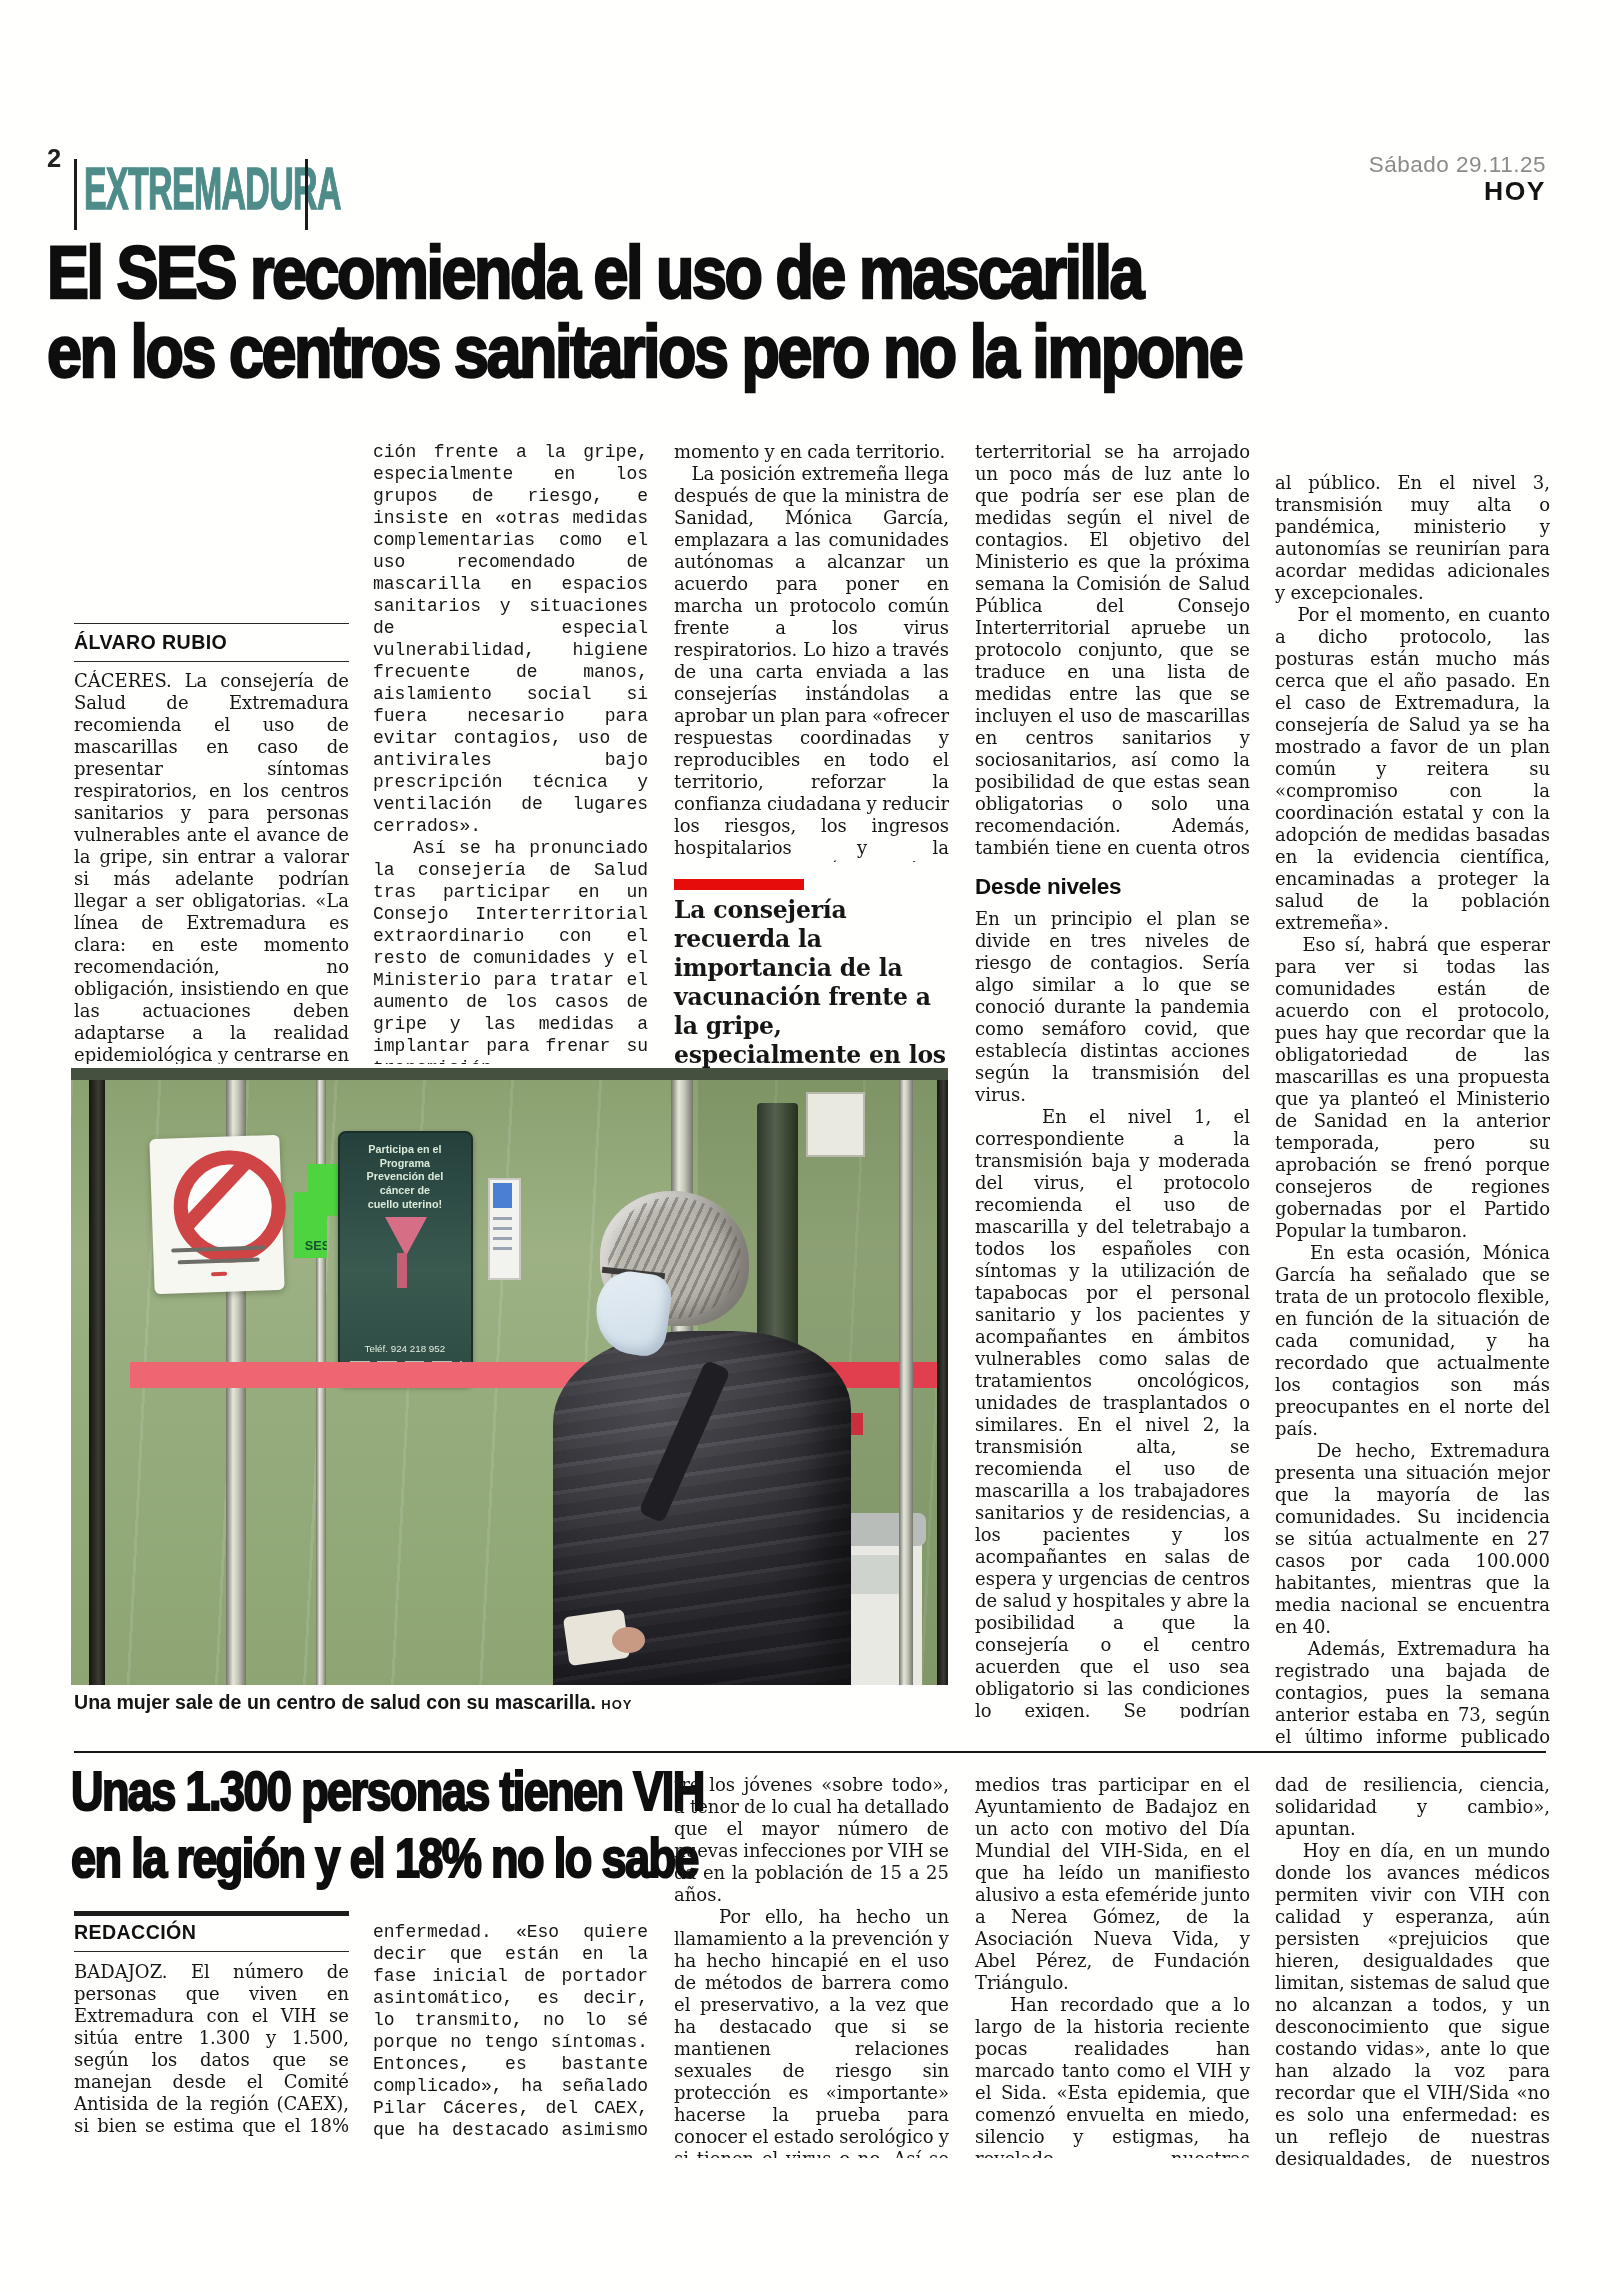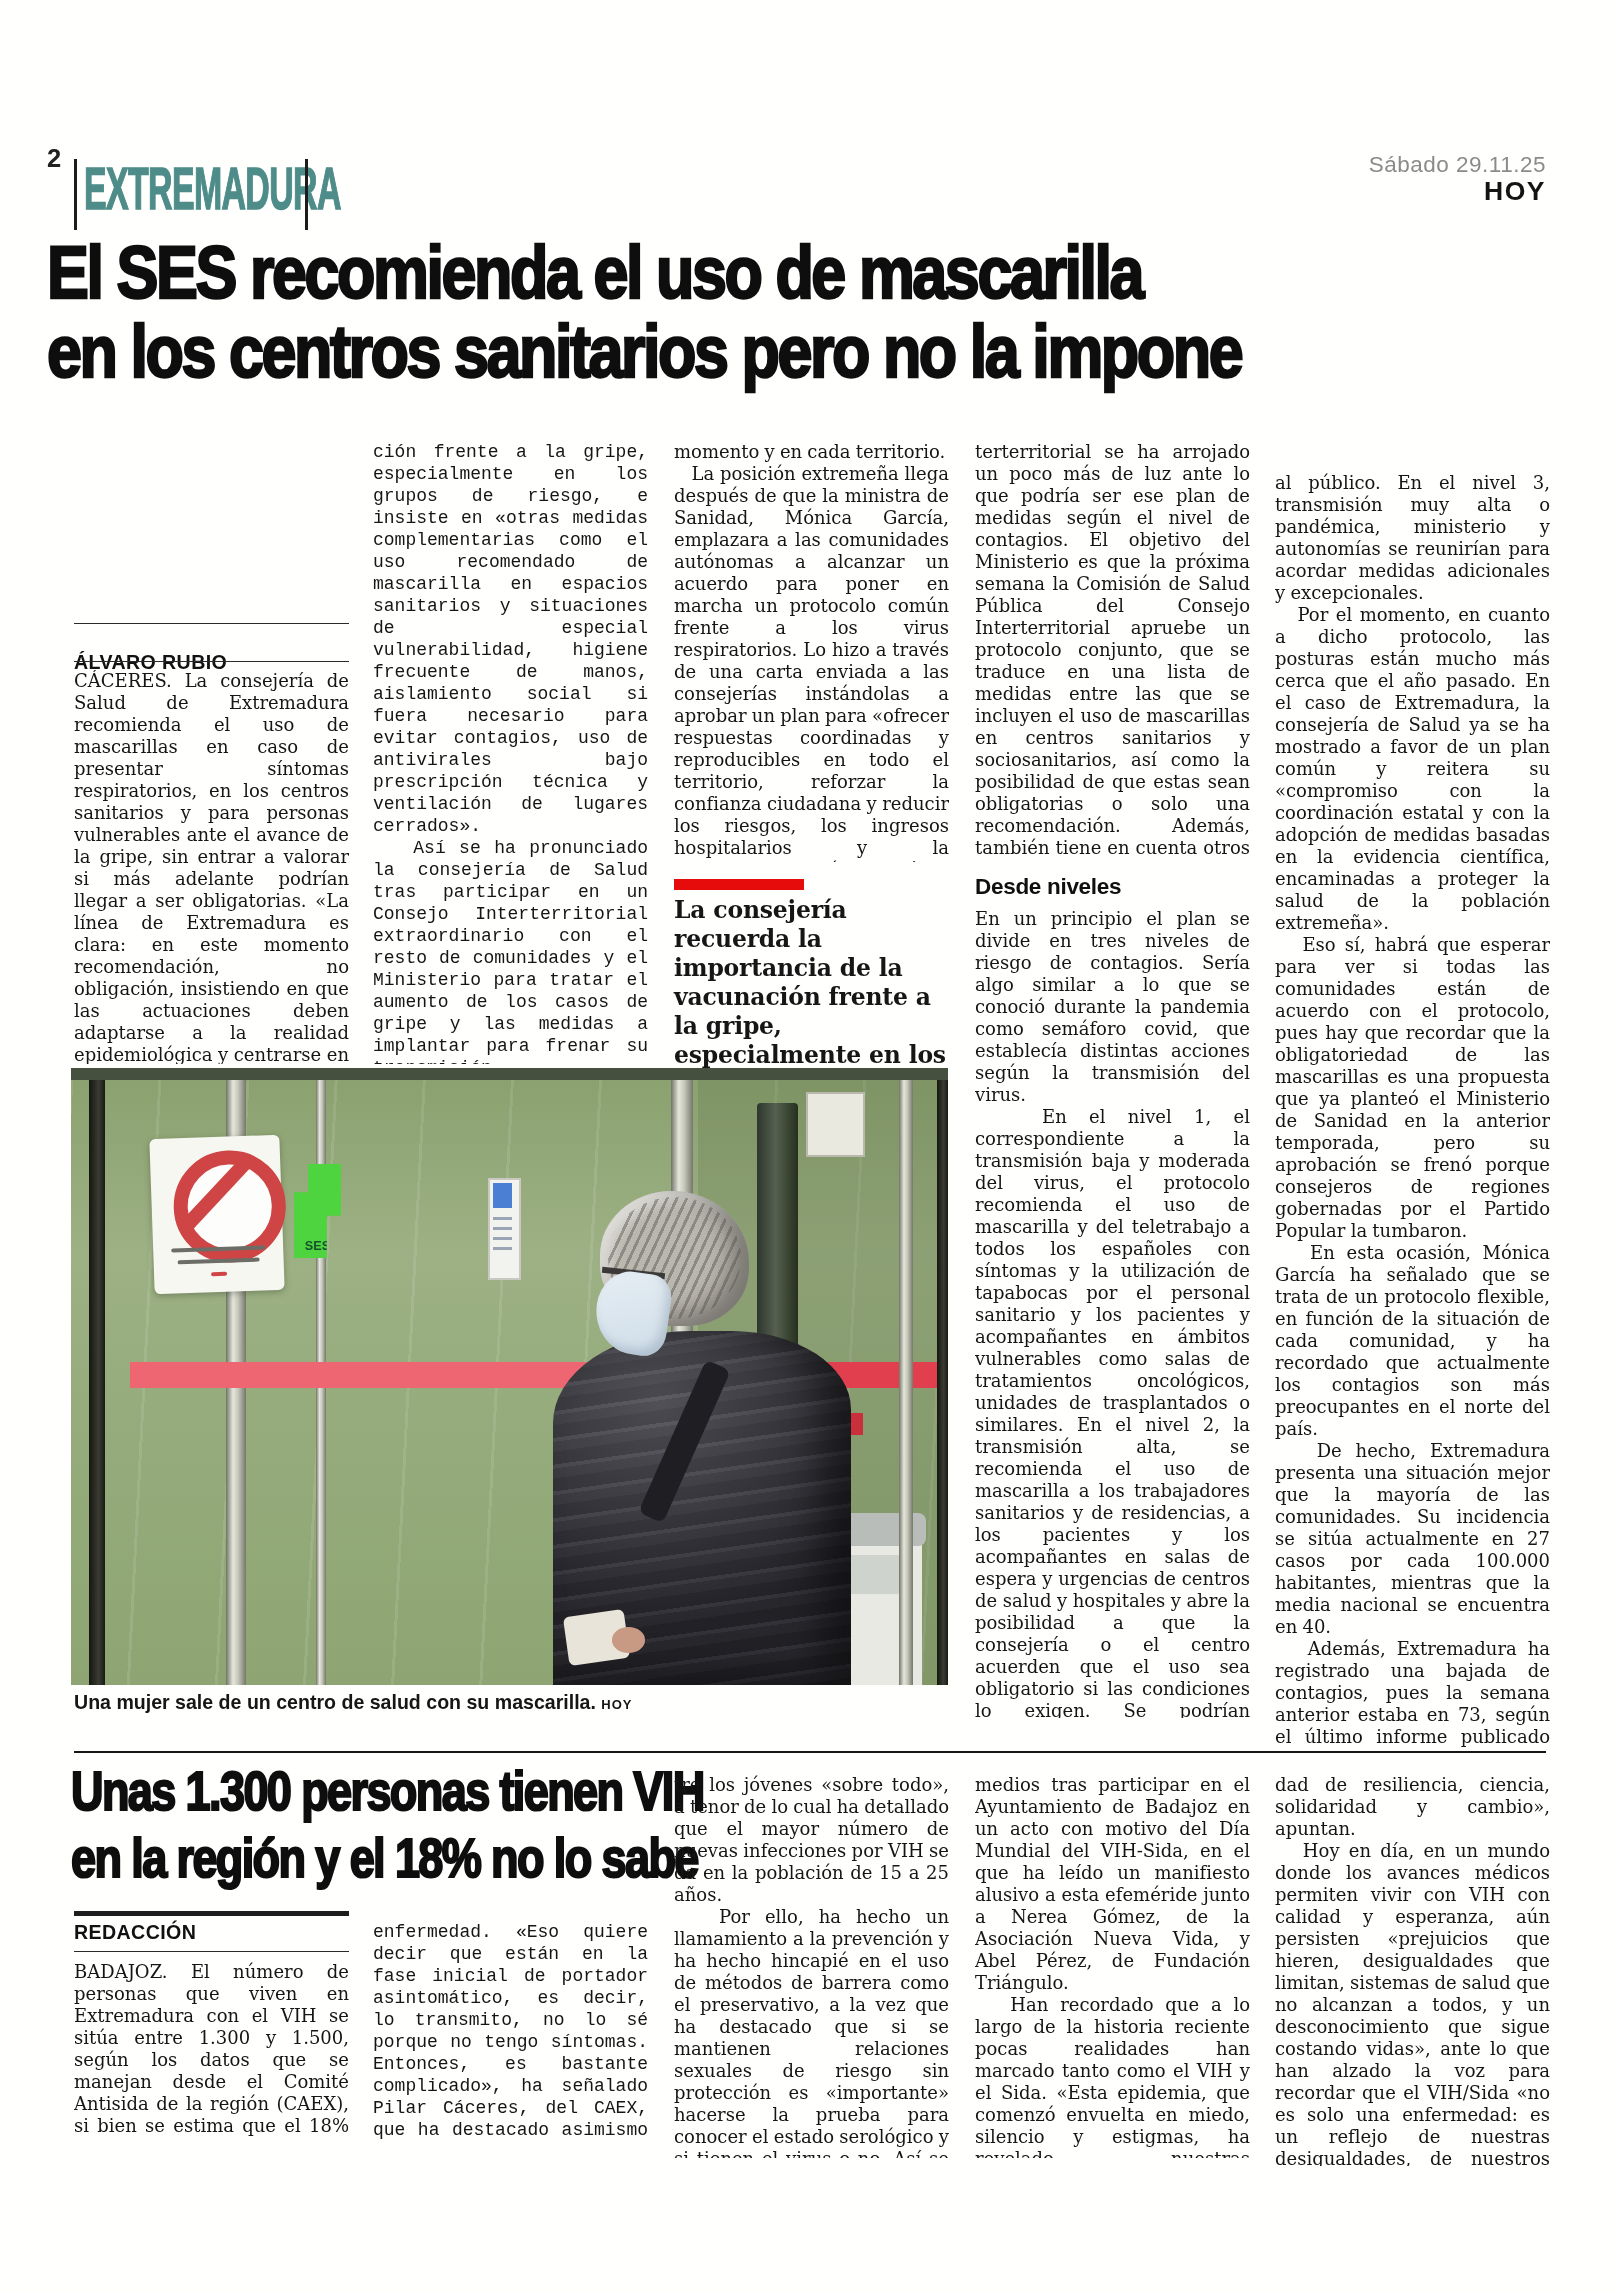--- a/index.html
+++ b/index.html
@@ -126,21 +126,21 @@
   <div class="abs vbar" style="left:74px;top:159px;height:71px;"></div>
   <div class="abs kicker">EXTREMADURA</div>
   <div class="abs vbar" style="left:305px;top:159px;height:71px;"></div>
   <div class="abs date">Sábado 29.11.25</div>
   <div class="abs brand">HOY</div>
 
   <div class="abs h1">El SES recomienda el uso de mascarilla
 en los centros sanitarios pero no la impone</div>
 
   <div class="abs rule-thin c1" style="top:623px;width:275px;"></div>
-  <div class="abs byline c1" style="top:631px;margin-top:20px;">ÁLVARO RUBIO</div>
+  <div class="abs byline c1" style="top:631px;">ÁLVARO RUBIO</div>
   <div class="abs rule-thin c1" style="top:661px;width:275px;"></div>
 
   <div class="abs body c1" style="top:670px;height:394px;">CÁCERES. La consejería de Salud de Extremadura recomienda el uso de mascarillas en caso de presentar síntomas respiratorios, en los centros sanitarios y para personas vulnerables ante el avance de la gripe, sin entrar a valorar si más adelante podrían llegar a ser obligatorias. «La línea de Extremadura es clara: en este momento recomendación, no obligación, insistiendo en que las actuaciones deben adaptarse a la realidad epidemiológica y centrarse en la protección de la población más vulnerable», indica la consejería.
    Desde el SES se recuerda la importancia de acudir a la vacuna-</div>
   <div class="abs body c2" style="top:441px;height:623px;">ción frente a la gripe, especialmente en los grupos de riesgo, e insiste en «otras medidas complementarias como el uso recomendado de mascarilla en espacios sanitarios y situaciones de especial vulnerabilidad, higiene frecuente de manos, aislamiento social si fuera necesario para evitar contagios, uso de antivirales bajo prescripción técnica y ventilación de lugares cerrados».
    Así se ha pronunciado la consejería de Salud tras participar en un Consejo Interterritorial extraordinario con el resto de comunidades y el Ministerio para tratar el aumento de los casos de gripe y las medidas a implantar para frenar su transmisión.
    Durante la reunión, Extremadura ha defendido la importancia de mantener una postura común en todo el país respecto al uso de la mascarilla, siempre que dicha estrategia permita flexibilizar las medidas en función de los niveles de contagio en cada</div>
   <div class="abs body c3" style="top:441px;height:421px;">momento y en cada territorio.
    La posición extremeña llega después de que la ministra de Sanidad, Mónica García, emplazara a las comunidades autónomas a alcanzar un acuerdo para poner en marcha un protocolo común frente a los virus respiratorios. Lo hizo a través de una carta enviada a las consejerías instándolas a aprobar un plan para «ofrecer respuestas coordinadas y reproducibles en todo el territorio, reforzar la confianza ciudadana y reducir los riesgos, los ingresos hospitalarios y la mortalidad», según recogía la misiva de Sanidad a las consejerías.
    Y este viernes en el Consejo In-</div>
@@ -172,20 +172,31 @@
       <div class="ringbar"></div>
       <div class="scribble" style="left:17.6px;top:110px;width:94px;"></div>
       <div class="scribble" style="left:23.5px;top:122px;width:82px;"></div>
       <div class="scribble" style="left:57px;top:135px;width:15.7px;background:#cf4444;"></div>
     </div>
 
     <div class="abs ses">
       <div class="ses-label">SES</div>
     </div>
 
+    <div class="abs poster">
+      <div class="poster-text">Participa en el
+Programa
+Prevención del
+cáncer de
+cuello uterino!</div>
+      <div class="funnel"></div>
+      <div class="funnel2"></div>
+      <div class="poster-tel">Teléf. 924 218 952</div>
+      <div class="logorow"></div>
+    </div>
 
     <div class="abs sched">
       <div class="b"></div>
       <div class="l" style="top:37px;"></div>
       <div class="l" style="top:47px;"></div>
       <div class="l" style="top:57px;"></div>
       <div class="l" style="top:67px;"></div>
     </div>
 
     <div class="abs stripe"></div>

